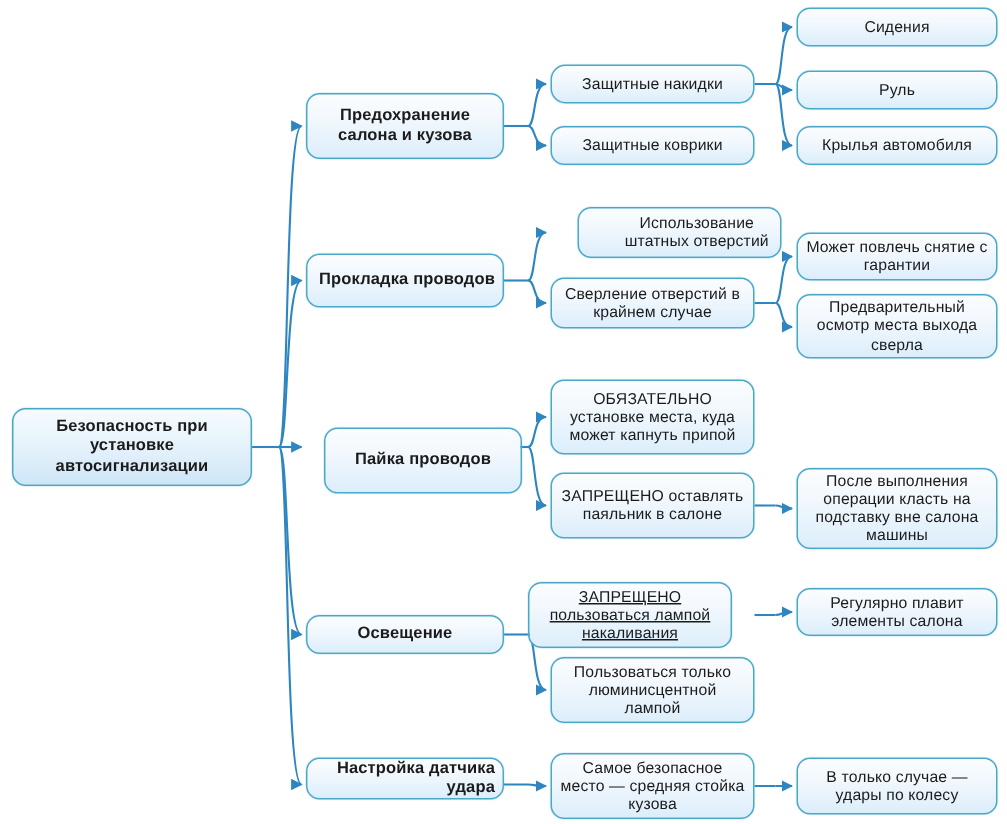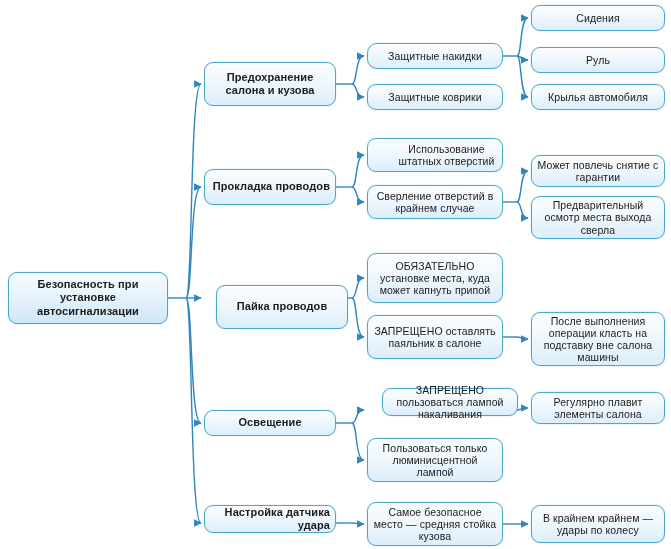--- a/index.html
+++ b/index.html
@@ -119,21 +119,21 @@
       </div>
       <div class="node" style="left: 531px; top: 84px; width: 134px; height: 26px;">
         <span class="lbl">Крылья автомобиля</span>
       </div>
       <div class="node" style="left: 367px; top: 84px; width: 136px; height: 26px;">
         <span class="lbl">Защитные коврики</span>
       </div>
       <div class="node bold" style="left: 204px; top: 169px; width: 132px; height: 36px; text-align: right;">
         <span class="lbl">Прокладка проводов</span>
       </div>
-      <div class="node" style="left: 367px; top: 138px; width: 136px; height: 34px; padding-left: 28px;">
+      <div class="node" style="left: 385px; top: 138px; width: 136px; height: 34px; padding-left: 28px;">
         <span class="lbl">Использование штатных отверстий</span>
       </div>
       <div class="node" style="left: 367px; top: 185px; width: 136px; height: 34px;">
         <span class="lbl">Сверление отверстий в крайнем случае</span>
       </div>
       <div class="node" style="left: 531px; top: 155px; width: 134px; height: 32px;">
         <span class="lbl">Может повлечь снятие с гарантии</span>
       </div>
       <div class="node" style="left: 531px; top: 196px; width: 134px; height: 43px;">
         <span class="lbl">Предварительный осмотр места выхода сверла</span>
@@ -146,32 +146,32 @@
       </div>
       <div class="node" style="left: 367px; top: 315px; width: 136px; height: 44px;">
         <span class="lbl">ЗАПРЕЩЕНО оставлять паяльник в салоне</span>
       </div>
       <div class="node" style="left: 531px; top: 312px; width: 134px; height: 54px;">
         <span class="lbl">После выполнения операции класть на подставку вне салона машины</span>
       </div>
       <div class="node bold" style="left: 204px; top: 410px; width: 132px; height: 26px;">
         <span class="lbl">Освещение</span>
       </div>
-      <div class="node" style="left: 382px; top: 388px; width: 136px; height: 28px;">
+      <div class="node" style="left: 352px; top: 388px; width: 136px; height: 44px; text-decoration: underline;">
         <span class="lbl">ЗАПРЕЩЕНО пользоваться лампой накаливания</span>
       </div>
       <div class="node" style="left: 531px; top: 392px; width: 134px; height: 32px;">
         <span class="lbl">Регулярно плавит элементы салона</span>
       </div>
       <div class="node" style="left: 367px; top: 438px; width: 136px; height: 44px;">
         <span class="lbl">Пользоваться только люминисцентной лампой</span>
       </div>
       <div class="node bold" style="left: 204px; top: 505px; width: 132px; height: 28px; text-align: right;">
         <span class="lbl">Настройка датчика удара</span>
       </div>
       <div class="node" style="left: 367px; top: 502px; width: 136px; height: 44px;">
         <span class="lbl">Самое безопасное место — средняя стойка кузова</span>
       </div>
       <div class="node" style="left: 531px; top: 505px; width: 134px; height: 38px;">
-        <span class="lbl">В крайнем крайнем — удары по колесу</span>
+        <span class="lbl">В только случае — удары по колесу</span>
       </div>
     </div>
 </div>
 
 </body></html>

